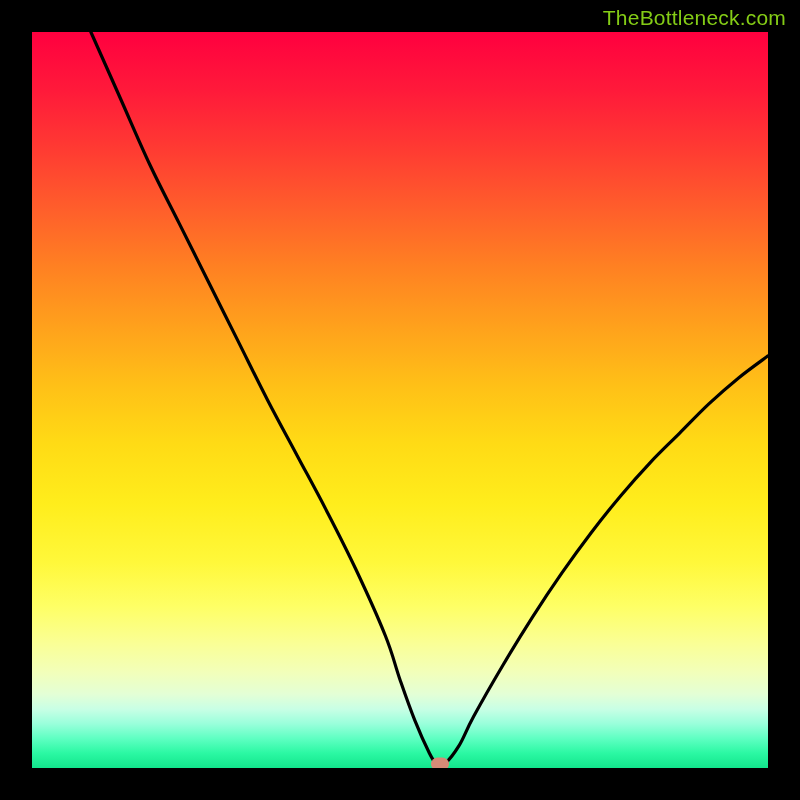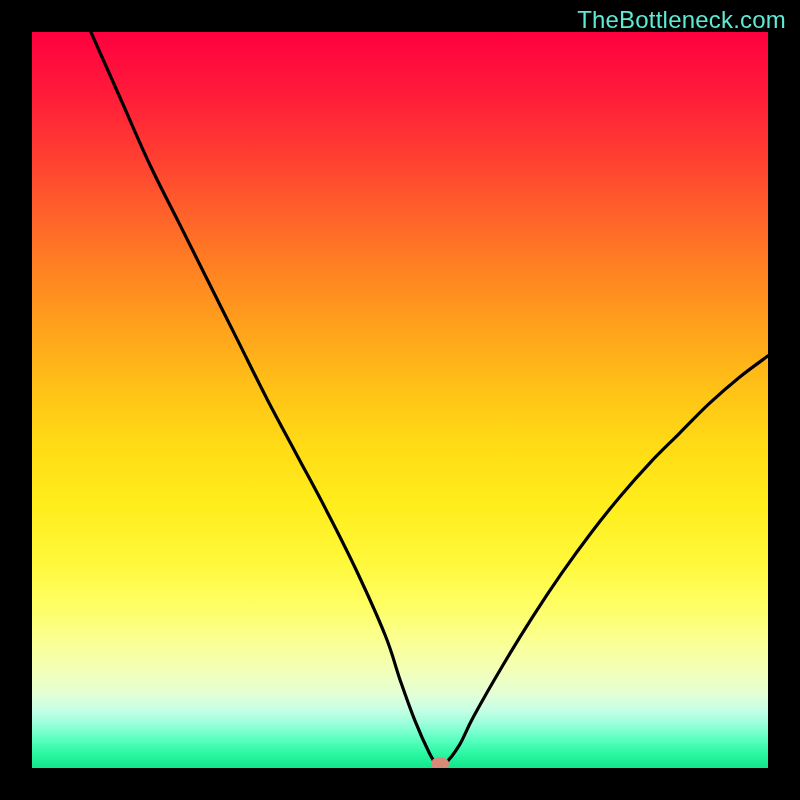--- a/index.html
+++ b/index.html
@@ -59,22 +59,22 @@
     width: 18px;
     height: 13px;
     border-radius: 7px;
     background: #d58b77;
     transform: translate(-50%, -50%);
   }
   .watermark {
     position: absolute;
     top: 6px;
     right: 14px;
-    color: #5eead4;
-    font-size: 24px;
+    color: #84cc16;
+    font-size: 21px;
     letter-spacing: 0.2px;
     user-select: none;
   }
   svg.curve {
     position: absolute;
     left: 0;
     top: 0;
     width: 100%;
     height: 100%;
   }

